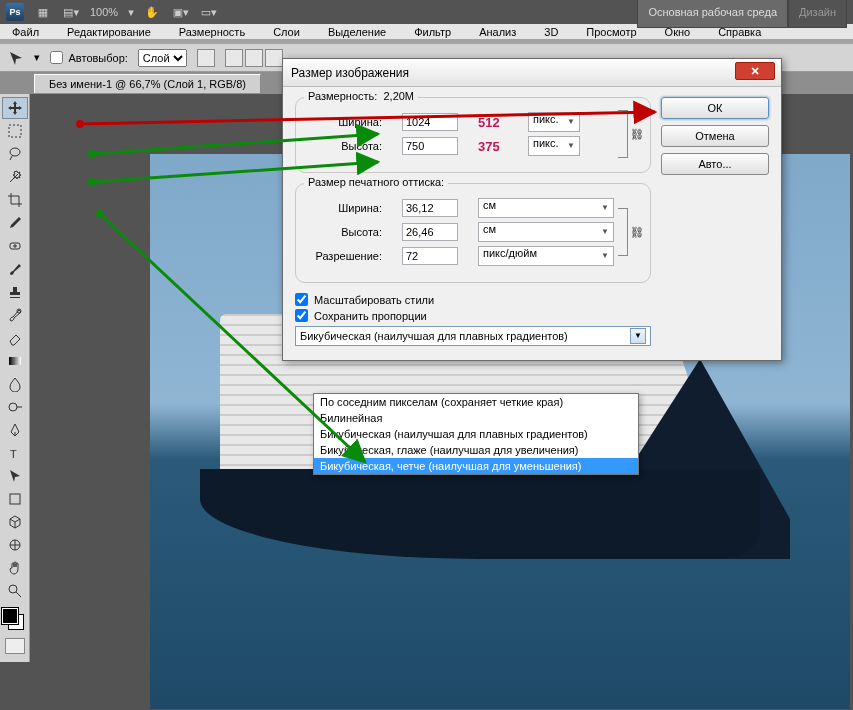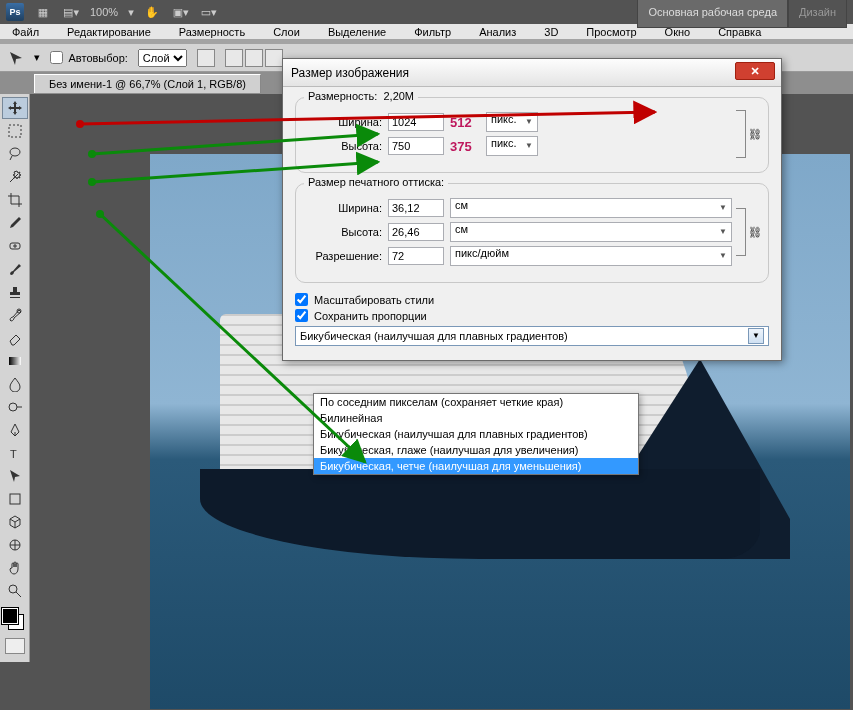--- a/index.html
+++ b/index.html
@@ -54,21 +54,21 @@
 .dialog .dlg-title span { font-size: 12px; }
 .dialog .close-btn { position: absolute; right: 6px; top: 3px; width: 40px; height: 18px; background: #d04030; border: 1px solid #a02010; border-radius: 2px; color: #fff; text-align: center; font-weight: bold; line-height: 16px; }
 .dialog .body { padding: 10px 12px 14px 12px; display: flex; gap: 10px; }
 .dialog .left { flex: 1; }
 .dialog .right { width: 108px; display: flex; flex-direction: column; gap: 6px; }
 .dialog .right button { height: 22px; background: linear-gradient(#fdfdfd,#e0e0e0); border: 1px solid #888; border-radius: 3px; font-size: 11px; }
 .dialog .right button.ok { border: 1px solid #5a8ec6; box-shadow: 0 0 3px #5a8ec6; }
 
 .groupbox { border: 1px solid #c8c8c8; border-radius: 10px; padding: 10px 8px 12px 8px; margin-bottom: 10px; position: relative; }
 .groupbox .legend { position: absolute; top: -8px; left: 8px; background: #f0f0f0; padding: 0 4px; font-size: 11px; }
-.row { display: flex; align-items: center; gap: 6px; margin: 4px 0; }
+.row { display: flex; align-items: center; gap: 20px; margin: 4px 0; }
 .row .lbl { width: 78px; text-align: right; }
 .row input[type=text] { width: 56px; height: 18px; border: 1px solid #abadb3; padding: 0 3px; }
 .row .annot { color: #be185d; font-weight: bold; font-size: 13px; width: 30px; }
 .row select, .row .unit-sel { height: 20px; border: 1px solid #abadb3; background: #fff; padding: 0 18px 0 4px; position: relative; font-size: 11px; min-width: 52px; }
 .row .unit-sel::after { content: "▼"; font-size: 8px; position: absolute; right: 4px; top: 4px; color: #555; }
 .row .wide { flex: 1; }
 .link-bracket { width: 10px; height: 48px; border-right: 1px solid #888; border-top: 1px solid #888; border-bottom: 1px solid #888; margin-left: 4px; position: relative; }
 .link-icon { width: 12px; height: 12px; font-size: 11px; margin-left: 2px; }
 .chk { display: flex; align-items: center; gap: 6px; margin: 3px 0; }
 .chk input { width: 13px; height: 13px; }
@@ -338,20 +338,25 @@
           <span>Масштабировать стили</span>
         </div>
       <div class="chk">
           <input type="checkbox" checked="" style="">
           <span>Сохранить пропорции</span>
         </div>
       <div class="interp-select">
         <span>Бикубическая (наилучшая для плавных градиентов)</span>
         <div class="dd-btn">▼</div>
       </div>
+    </div>
+    <div class="right">
+      <button class="ok">ОК</button>
+      <button>Отмена</button>
+      <button>Авто...</button>
     </div>
   </div>
 </div>
 
 <div class="dropdown">
   <div class="opt">По соседним пикселам (сохраняет четкие края)</div>
   <div class="opt">Билинейная</div>
   <div class="opt">Бикубическая (наилучшая для плавных градиентов)</div>
   <div class="opt">Бикубическая, глаже (наилучшая для увеличения)</div>
   <div class="opt sel">Бикубическая, четче (наилучшая для уменьшения)</div>

